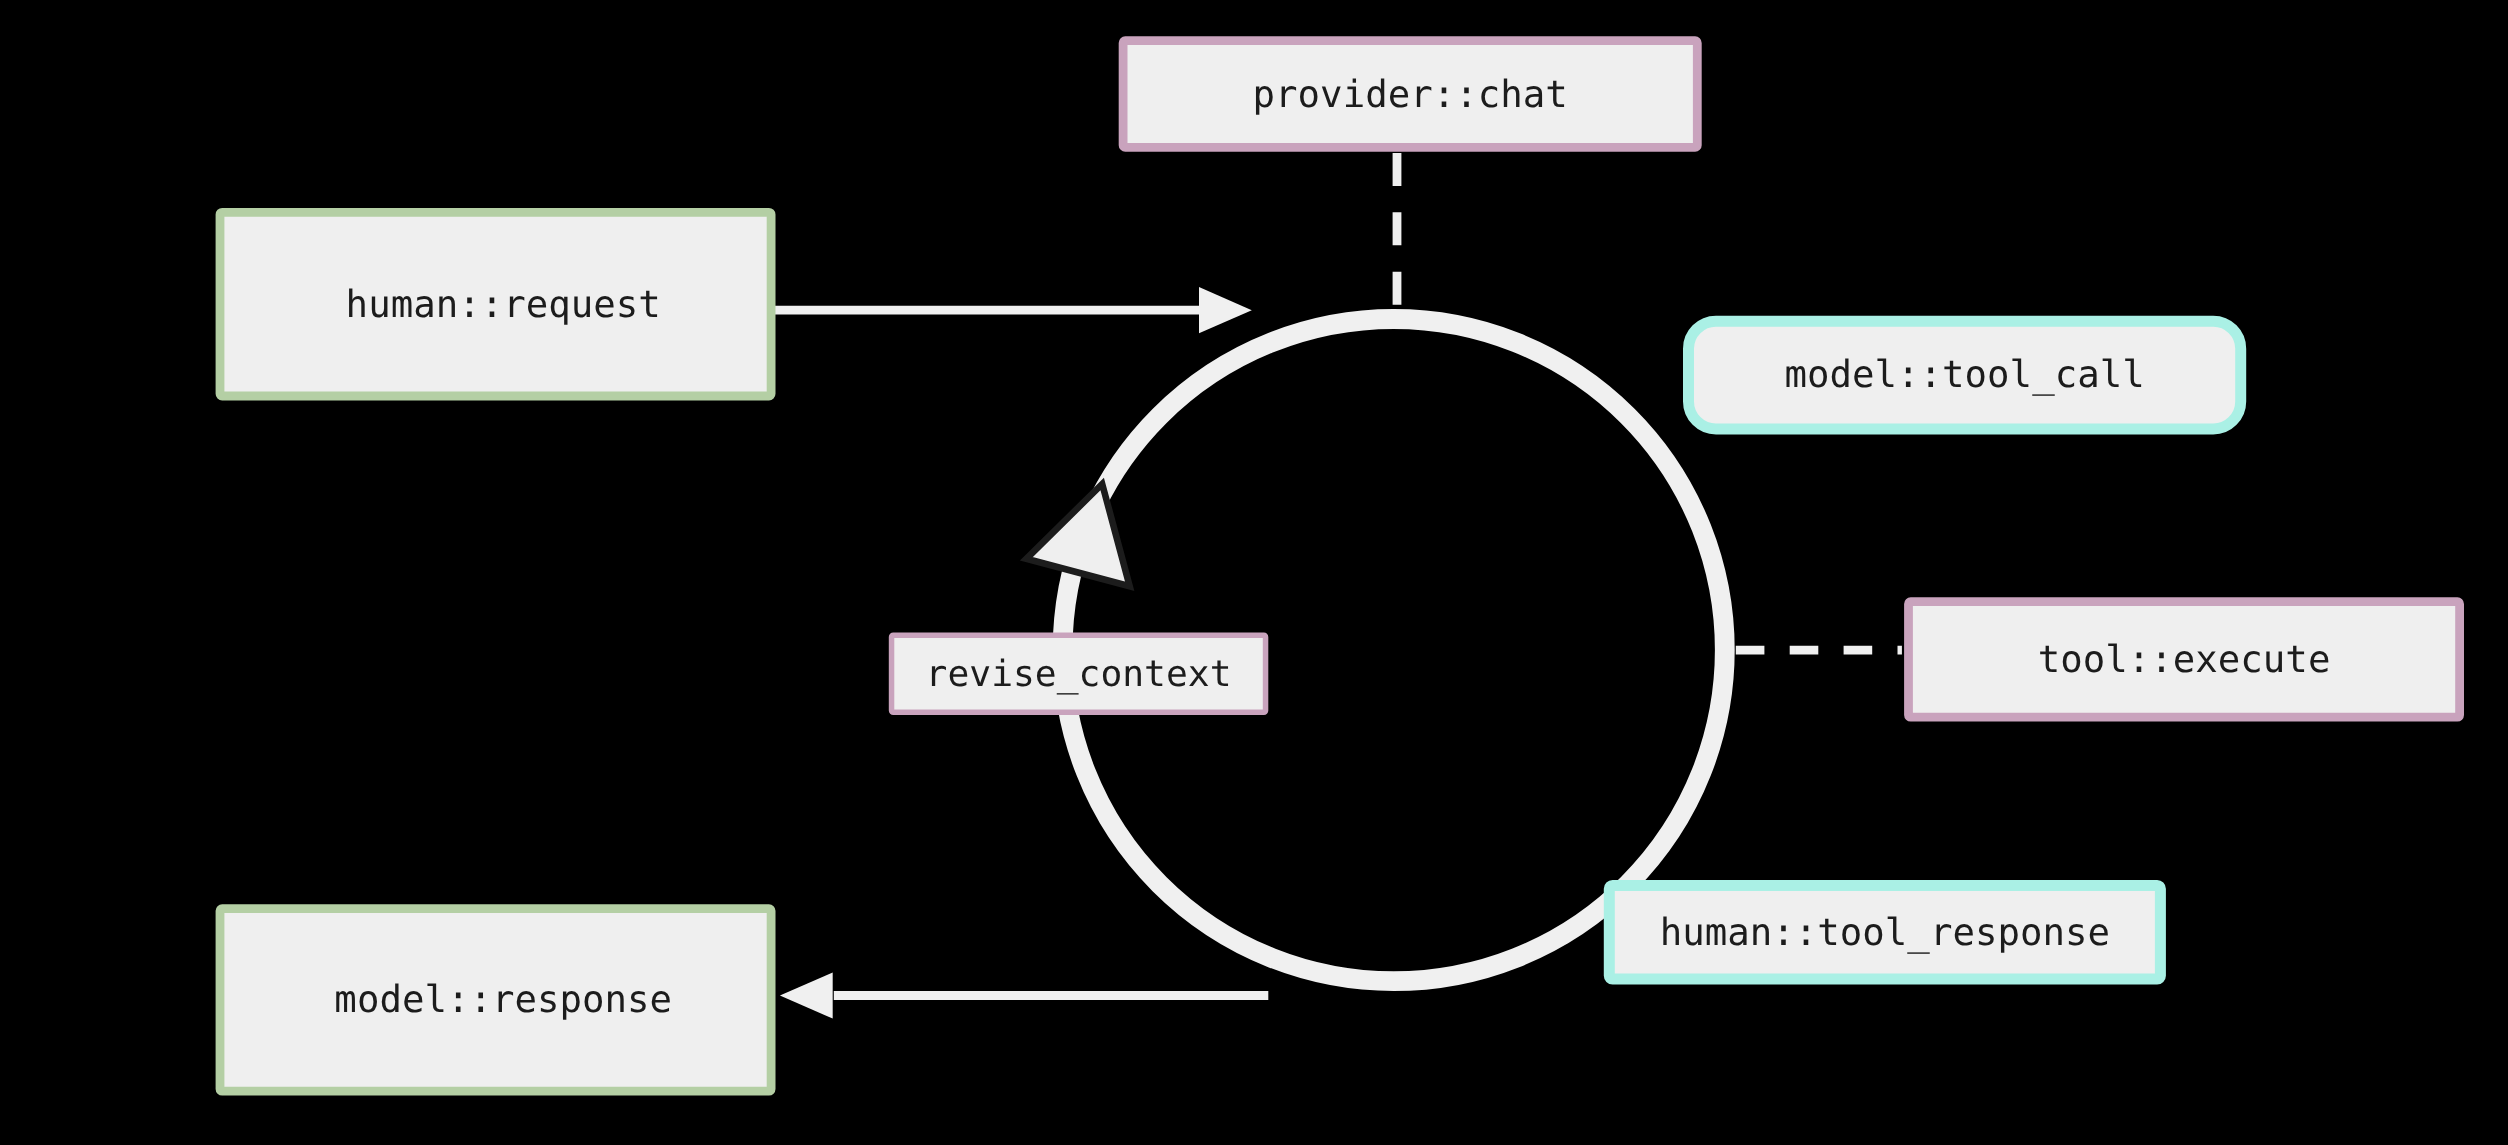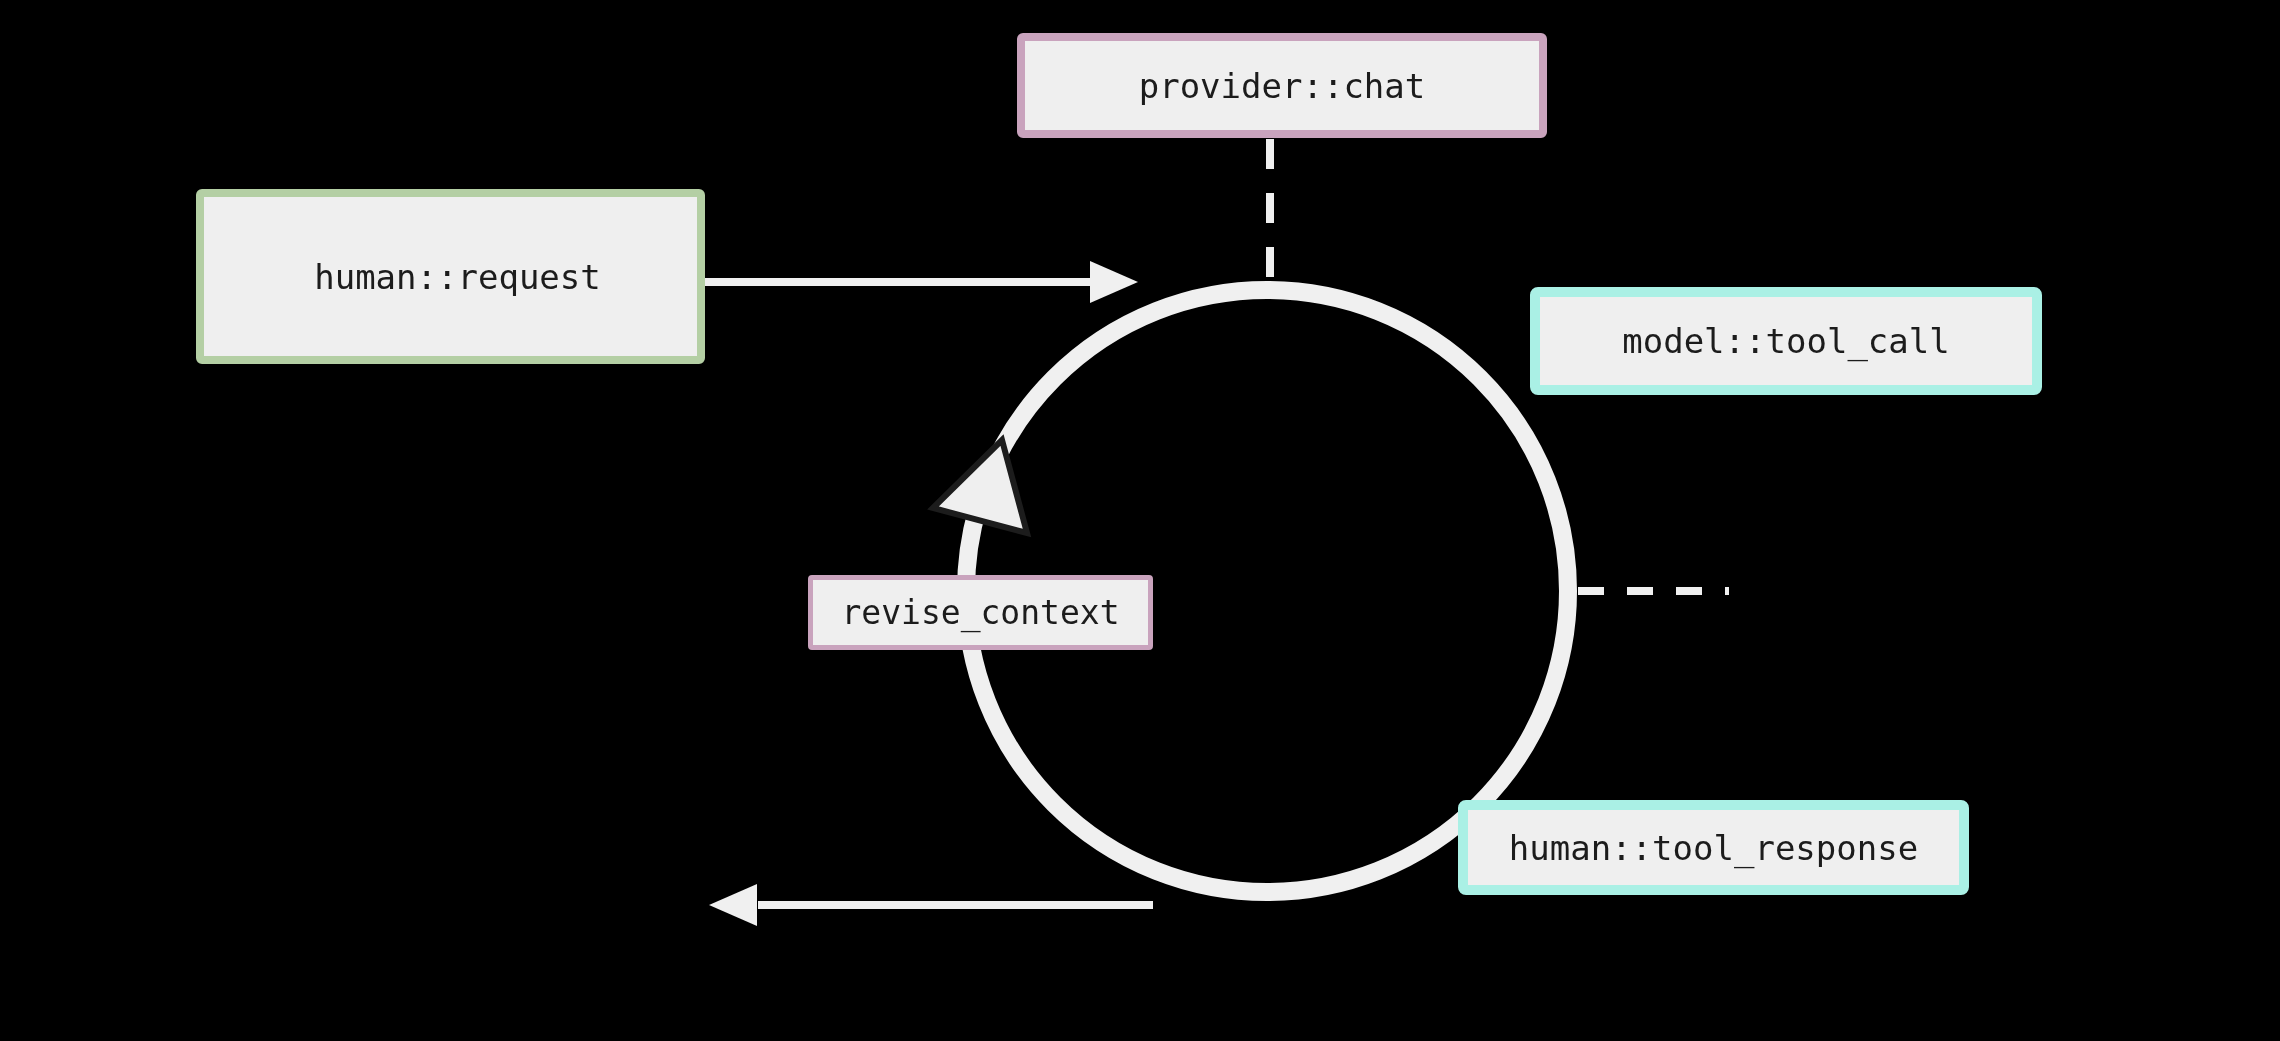--- a/index.html
+++ b/index.html
@@ -28,21 +28,21 @@
     display:flex;align-items:center;justify-content:center;
     font-size:34px;color:var(--text-dark);
     white-space:nowrap;
     border-radius:6px;
   }
   .accent-green{border:8px solid var(--accent-green);padding-left:14px;}
   .accent-pink{border:8px solid var(--accent-pink);}
   .accent-cyan{border:10px solid var(--accent-cyan);border-radius:8px;}
   .node-provider-chat{left:1017px;top:33px;width:530px;height:105px;}
   .node-human-request{left:196px;top:189px;width:509px;height:175px;}
-  .node-model-tool-call{left:1530px;top:287px;width:512px;height:108px;}
+  .node-model-tool-call{left:1530px;top:287px;width:512px;height:108px;border-radius:30px;}
   .node-tool-execute{left:1731px;top:543px;width:509px;height:113px;}
   .node-human-tool-response{left:1458px;top:800px;width:511px;height:95px;}
   .node-model-response{left:196px;top:822px;width:509px;height:174px;}
   .node-revise-context{
     left:808px;top:575px;width:345px;height:75px;
     border:5px solid var(--accent-pink);border-radius:4px;
     font-size:33px;
   }
   .loop-title{
     position:absolute;left:56px;top:560px;
@@ -83,23 +83,29 @@
   </div>
 
   <div class="node accent-green node-human-request">
     <span>human::request</span>
   </div>
 
   <div class="node accent-cyan node-model-tool-call">
     <span>model::tool_call</span>
   </div>
 
+  <div class="node accent-pink node-tool-execute">
+    <span>tool::execute</span>
+  </div>
 
   <div class="node accent-cyan node-human-tool-response">
     <span>human::tool_response</span>
   </div>
 
+  <div class="node accent-green node-model-response">
+    <span>model::response</span>
+  </div>
 
   <div class="node node-revise-context">
     <span>revise_context</span>
   </div>
 
 </div>
 
 </body></html>

